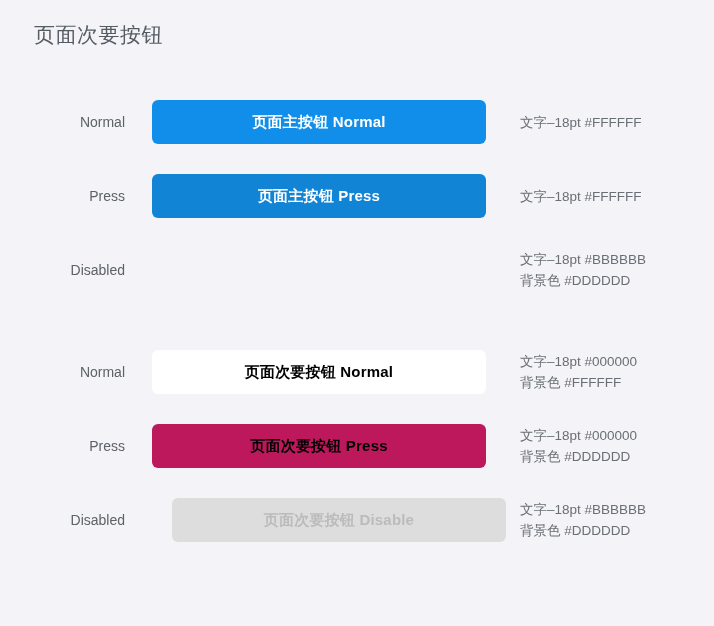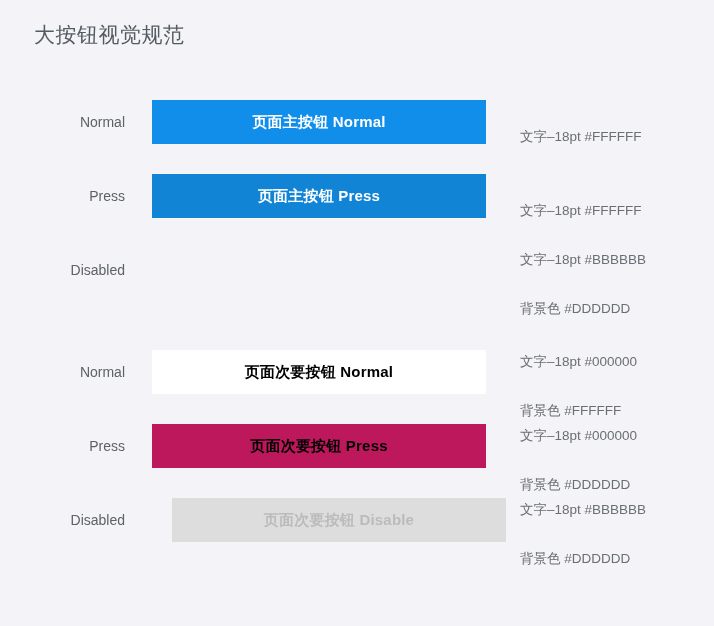--- a/index.html
+++ b/index.html
@@ -49,21 +49,21 @@
     font-size: 14px;
     color: #5d6168;
     white-space: nowrap;
   }
   .btn {
     position: absolute;
     left: 152px;
     top: 0;
     width: 334px;
     height: 44px;
-    border-radius: 0;
+    border-radius: 6px;
     display: flex;
     align-items: center;
     justify-content: center;
     font-size: 15px;
     font-weight: bold;
     box-sizing: border-box;
     border: none;
     padding: 0;
     white-space: nowrap;
     letter-spacing: 0.2px;
@@ -82,28 +82,28 @@
     width: 190px;
     height: 44px;
     display: flex;
     flex-direction: column;
     justify-content: center;
     font-size: 13.5px;
     line-height: 21px;
     color: #6a6e75;
     white-space: nowrap;
   }
-  .annotation span { display: block; margin-top: 28px; }
+  .annotation span { display: block; }
 </style>
 </head>
 <body>
 
 <div class="page">
 
-  <div class="page-title">大按钮视觉规范</div>
+  <div class="page-title">页面次要按钮</div>
 
   <div class="spec-row" style="top:100px;">
     <div class="state-label">Normal</div>
     <button class="btn btn-primary-normal">页面主按钮 Normal</button>
     <div class="annotation">
       <span>文字–18pt #FFFFFF</span>
     </div>
   </div>
 
   <div class="spec-row" style="top:174px;">

